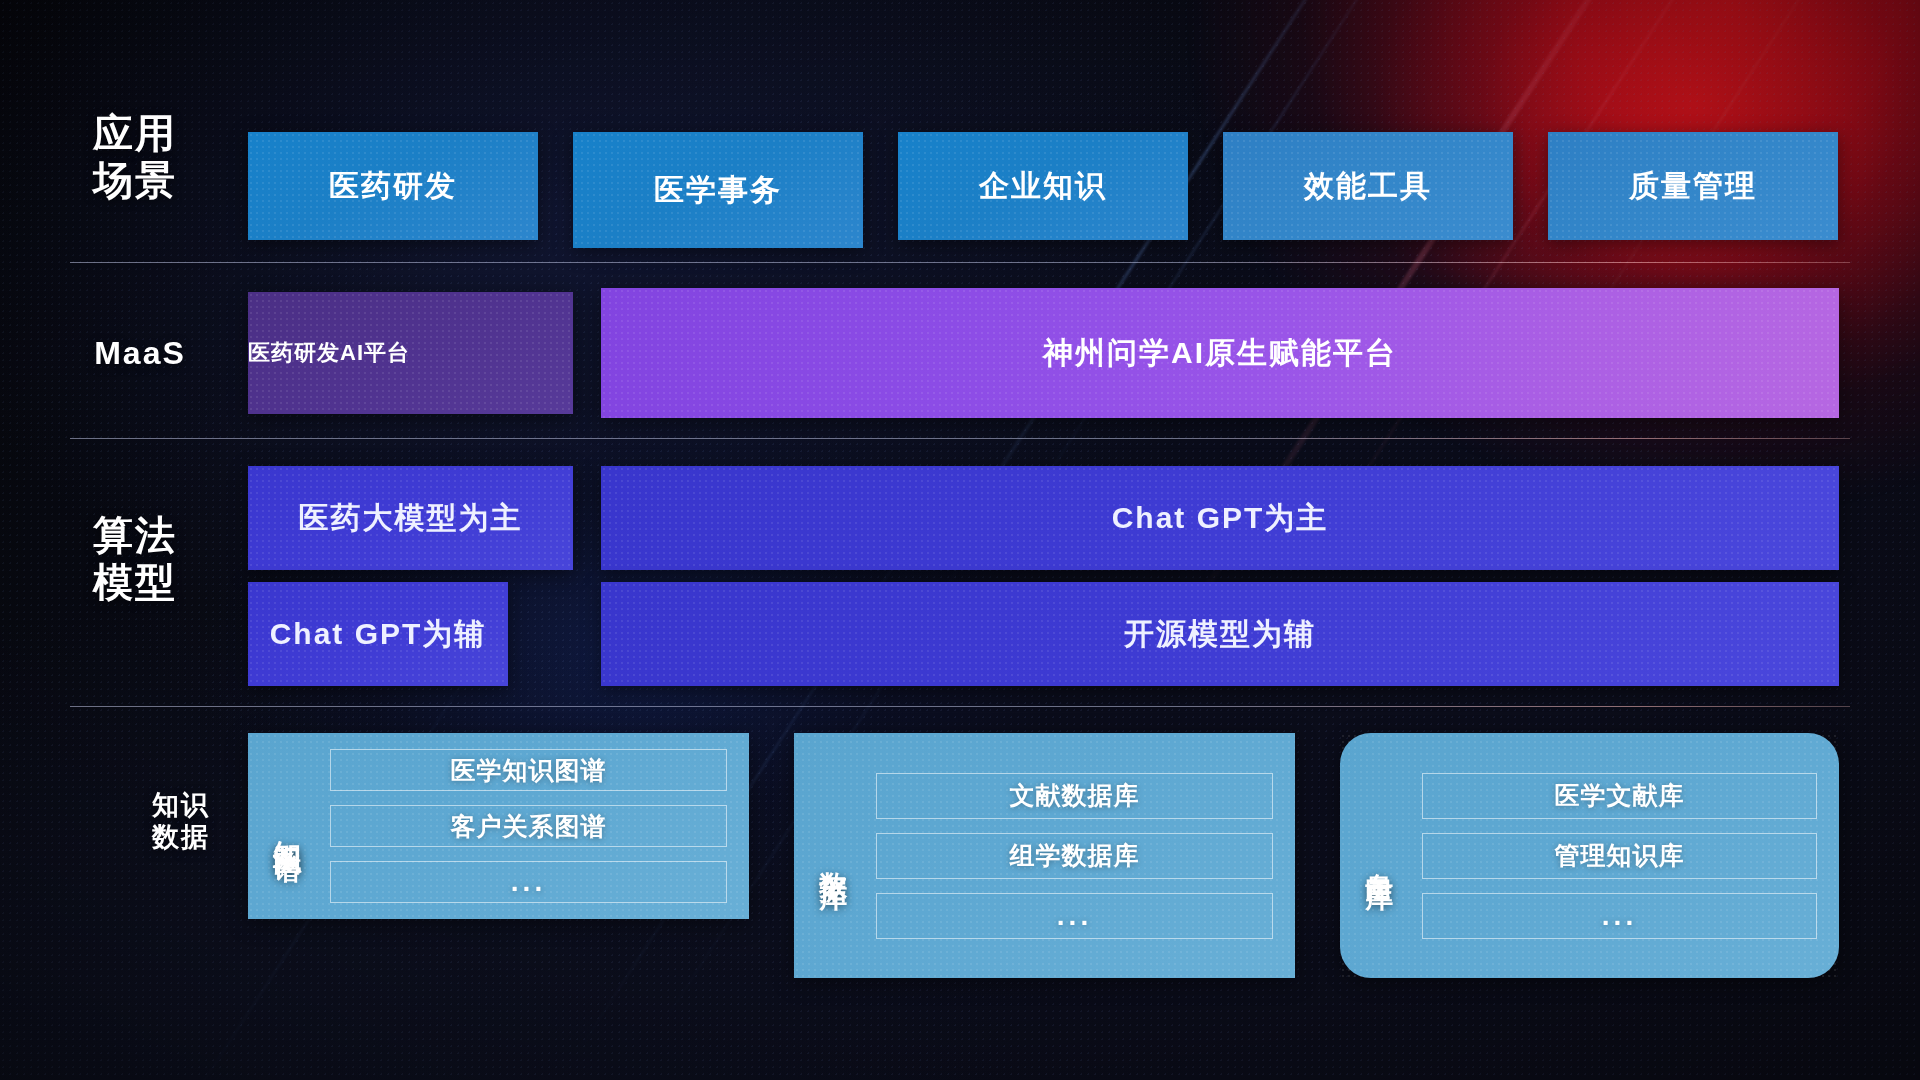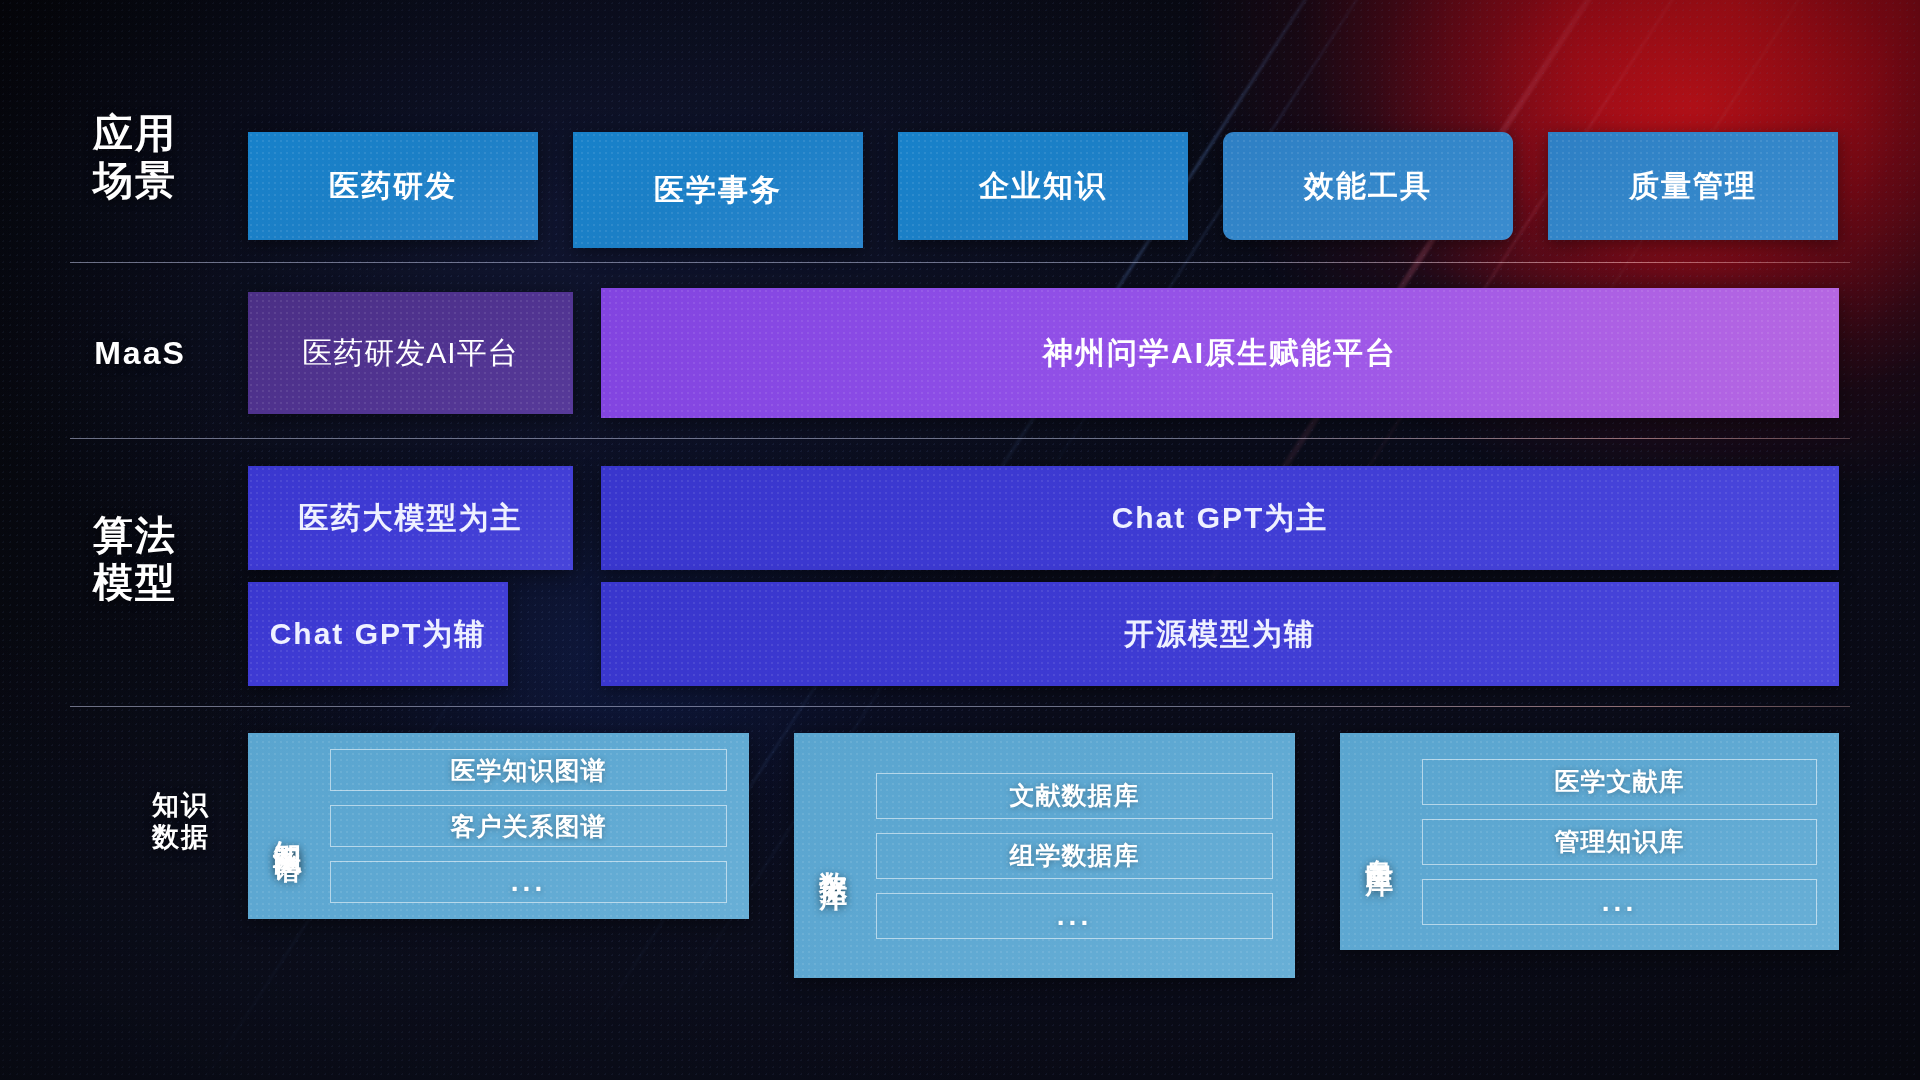--- a/index.html
+++ b/index.html
@@ -49,23 +49,23 @@
   .appbox{position:absolute;display:flex;align-items:center;justify-content:center;
     background:linear-gradient(150deg,#1781ca 0%,#1b7fc6 45%,#2d86cd 100%);
     color:#ffffff;font-size:30px;font-weight:bold;letter-spacing:2px;
     box-shadow:0 4px 18px rgba(0,0,0,.45);}
   .appbox.r{background:linear-gradient(150deg,#2e7fc4 0%,#3386c9 50%,#3b8ccf 100%);}
   .tex{position:absolute;inset:0;pointer-events:none;opacity:.35;
     background-image:radial-gradient(rgba(255,255,255,0.25) 1px, rgba(0,0,0,0) 1px);
     background-size:6px 6px;}
 
   
-  .maas-left{position:absolute;display:flex;align-items:center;justify-content:center;
+  .maas-left{position:absolute;display:flex;align-items:center;justify-content:flex-start;
     background:linear-gradient(150deg,#4b2f85 0%,#503390 55%,#573a99 100%);
-    color:#ffffff;font-size:30px;font-weight:normal;letter-spacing:1px;
+    color:#ffffff;font-size:22px;font-weight:bold;letter-spacing:1px;
     box-shadow:0 4px 18px rgba(0,0,0,.45);}
   .maas-right{position:absolute;display:flex;align-items:center;justify-content:center;
     background:linear-gradient(100deg,#8244e0 0%,#8c4ce6 28%,#9a55e8 55%,#ab5fe4 78%,#b667e2 100%);
     color:#ffffff;font-size:30px;font-weight:bold;letter-spacing:2px;
     box-shadow:0 4px 22px rgba(0,0,0,.45);}
 
   
   .algo{position:absolute;display:flex;align-items:center;justify-content:center;
     background:linear-gradient(150deg,#3a37cf 0%,#3f3bd4 50%,#4845da 100%);
     color:#eef0ff;font-size:30px;font-weight:bold;letter-spacing:2px;
@@ -120,21 +120,21 @@
     <span>医药研发</span>
   </div>
   <div class="appbox" style="left:573px;top:132px;width:290px;height:116px;">
     <div class="tex"></div>
     <span>医学事务</span>
   </div>
   <div class="appbox" style="left:898px;top:132px;width:290px;height:108px;">
     <div class="tex"></div>
     <span>企业知识</span>
   </div>
-  <div class="appbox r" style="left:1223px;top:132px;width:290px;height:108px;border-radius:11px;">
+  <div class="appbox r" style="left:1223px;top:132px;width:290px;height:108px;">
     <div class="tex"></div>
     <span>效能工具</span>
   </div>
   <div class="appbox r" style="left:1548px;top:132px;width:290px;height:108px;">
     <div class="tex"></div>
     <span>质量管理</span>
   </div>
 
   <div class="divider" style="top:262px;"></div>
 
@@ -195,21 +195,21 @@
   <div class="kcard" style="left:794px;top:733px;width:501px;height:245px;">
     <div class="tex"></div>
     <div class="vlabel">数据库</div>
     <div class="chips">
       <div class="chip">文献数据库</div>
       <div class="chip">组学数据库</div>
       <div class="chip dots3">...</div>
     </div>
   </div>
 
-  <div class="kcard" style="left:1340px;top:733px;width:499px;height:217px;">
+  <div class="kcard" style="left:1340px;top:733px;width:499px;height:245px;border-radius:31px;">
     <div class="tex"></div>
     <div class="vlabel">向量库</div>
     <div class="chips">
       <div class="chip">医学文献库</div>
       <div class="chip">管理知识库</div>
       <div class="chip dots3">...</div>
     </div>
   </div>
 
 </div>

